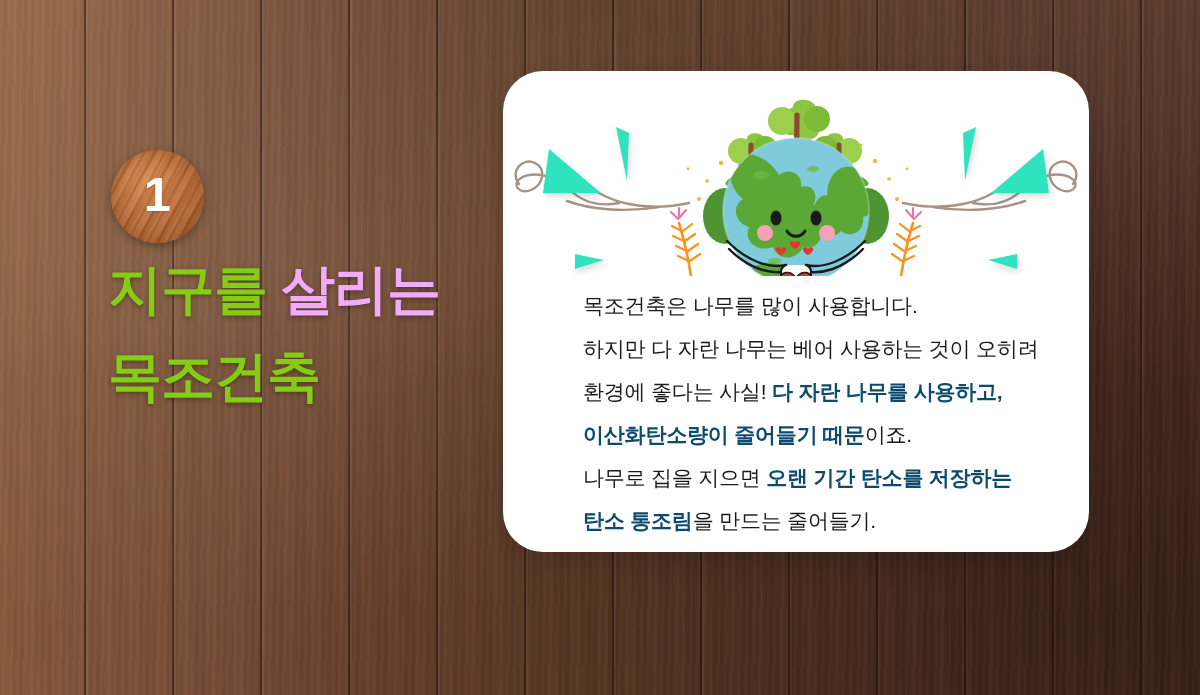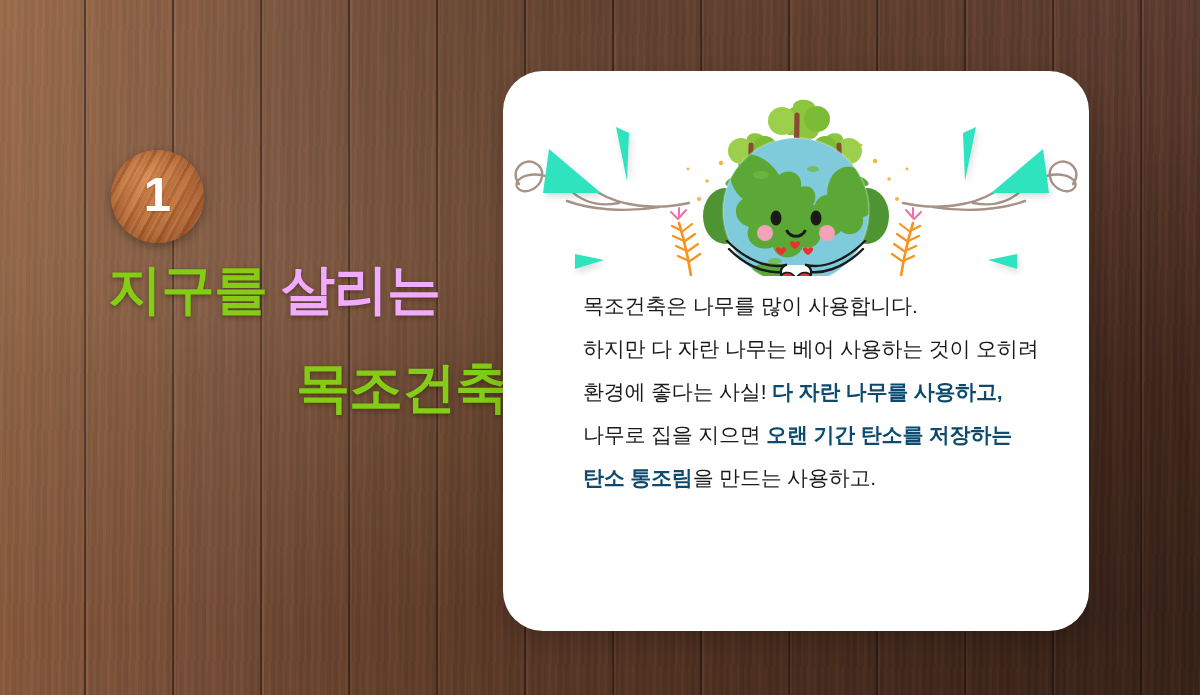--- a/index.html
+++ b/index.html
@@ -70,28 +70,28 @@
     letter-spacing:0; transform:translateY(-2px);
     text-shadow:0 1px 2px rgba(90,40,15,.28);
   }
 
   #headline{ position:absolute; left:108px; top:262px; width:400px; }
   .headline-line{
     font-size:54px; font-weight:700; line-height:1; white-space:nowrap;
     letter-spacing:-1px;
     text-shadow:0 2px 5px rgba(35,15,6,.38), 0 0 1px rgba(35,15,6,.3);
   }
-  .headline-line + .headline-line{ margin-top:44px;text-align:right; }
+  .headline-line + .headline-line{ margin-top:33px; }
   .hl-white{ color:#84cc16; }
   .hl-yellow{ color:#f0abfc; }
 
   
   #info-card{
     position:absolute; left:503px; top:71px;
-    width:586px; height:560px;
+    width:586px; height:481px;
     background:#FFFFFF; border-radius:40px;
     box-shadow:0 10px 26px rgba(0,0,0,.17);
     overflow:hidden;
   }
 
   
   #illustration{ position:absolute; left:0; top:0; width:586px; height:205px; }
   #illustration svg{ display:block; }
 
   
@@ -312,17 +312,18 @@
         <path d="M305,178 C303,175 299,176 300,179 C301,182 305,184 305,184
                  C305,184 309,182 310,179 C311,176 307,175 305,178 Z"></path>
       </g>
     </svg>
   </div>
 
   <div id="card-body">
       <div class="body-line"><span>목조건축은 나무를 많이 사용합니다.</span></div>
       <div class="body-line"><span>하지만 다 자란 나무는 베어 사용하는 것이 오히려</span></div>
       <div class="body-line"><span>환경에 좋다는 사실! </span><span class="em-orange">다 자란 나무를 사용하고,</span></div>
+      <div class="body-line"><span class="em-orange">이산화탄소량이 줄어들기 때문</span><span>이죠.</span></div>
       <div class="body-line"><span>나무로 집을 지으면 </span><span class="em-orange">오랜 기간 탄소를 저장하는</span></div>
-      <div class="body-line"><span class="em-orange"> 탄소 통조림</span><span>을 만드는 사용하고.</span></div>
+      <div class="body-line"><span class="em-orange"> 탄소 통조림</span><span>을 만드는 줄어들기.</span></div>
     </div>
 
 </div>
 
 </body></html>

